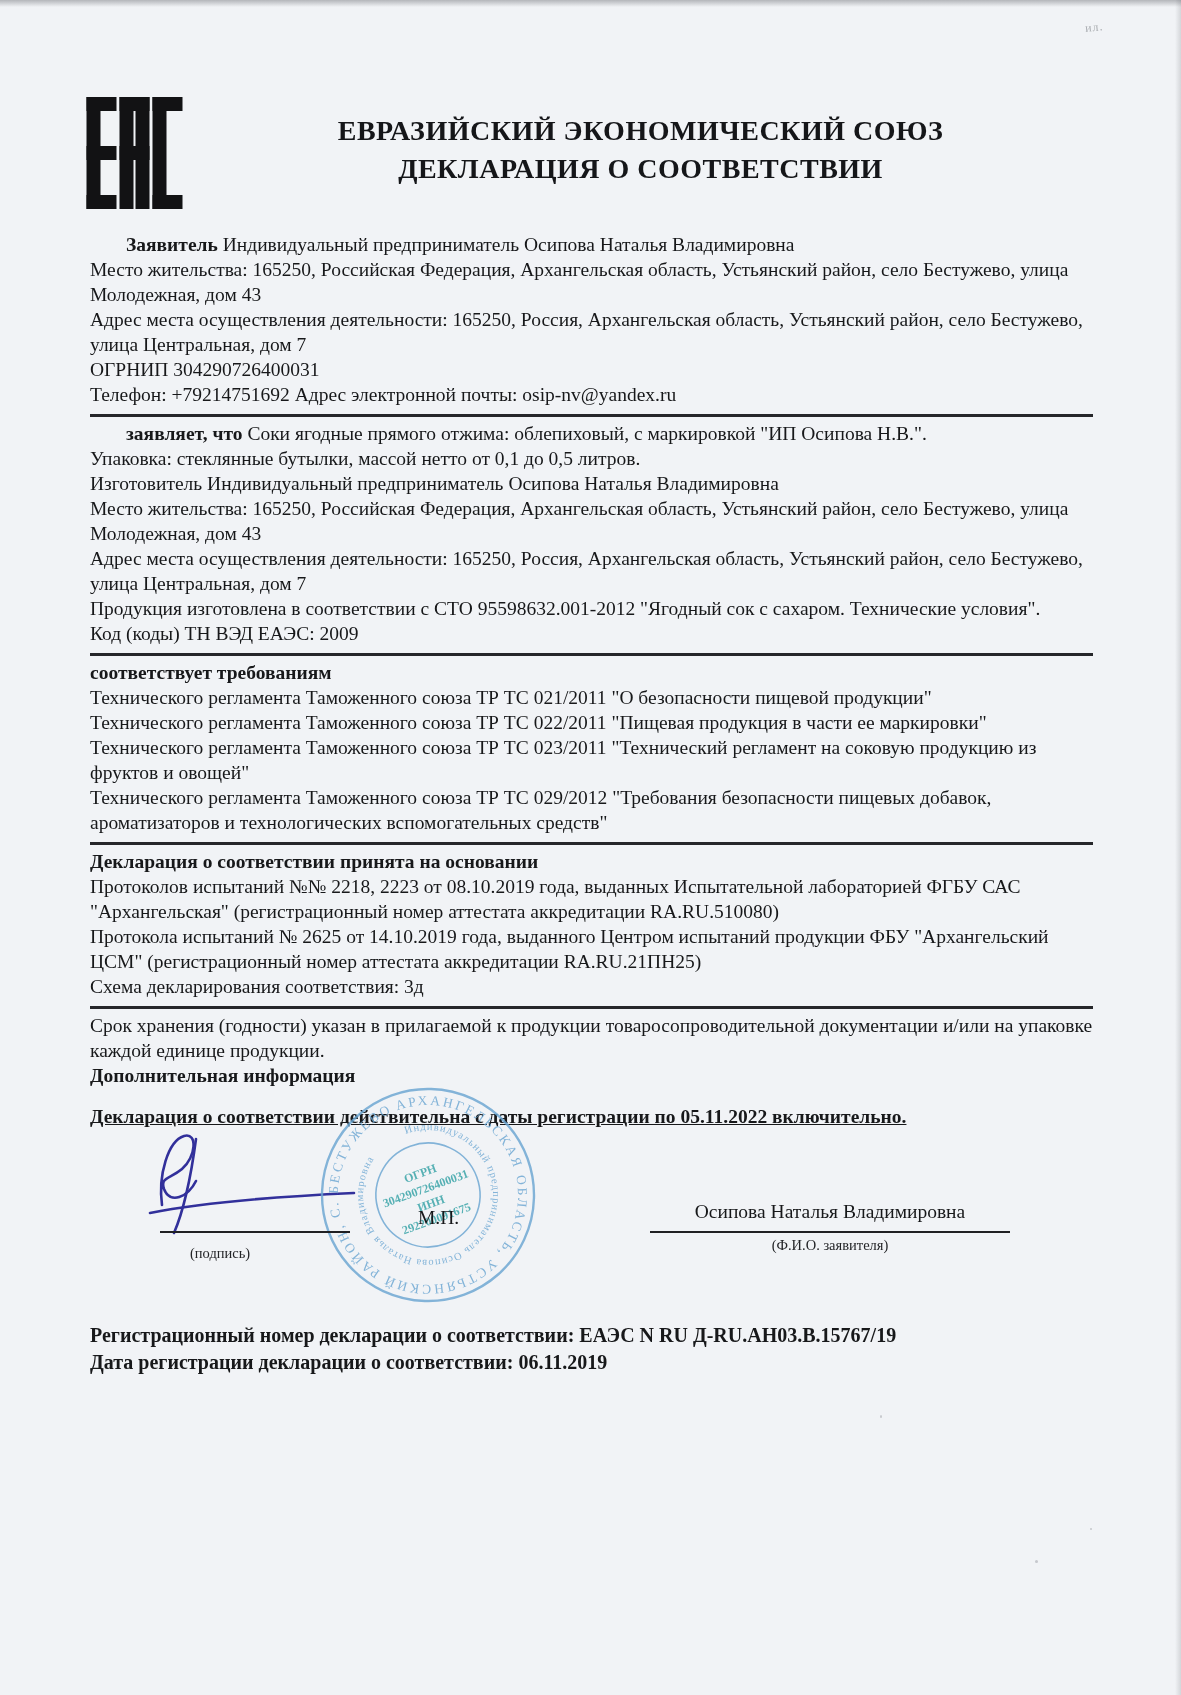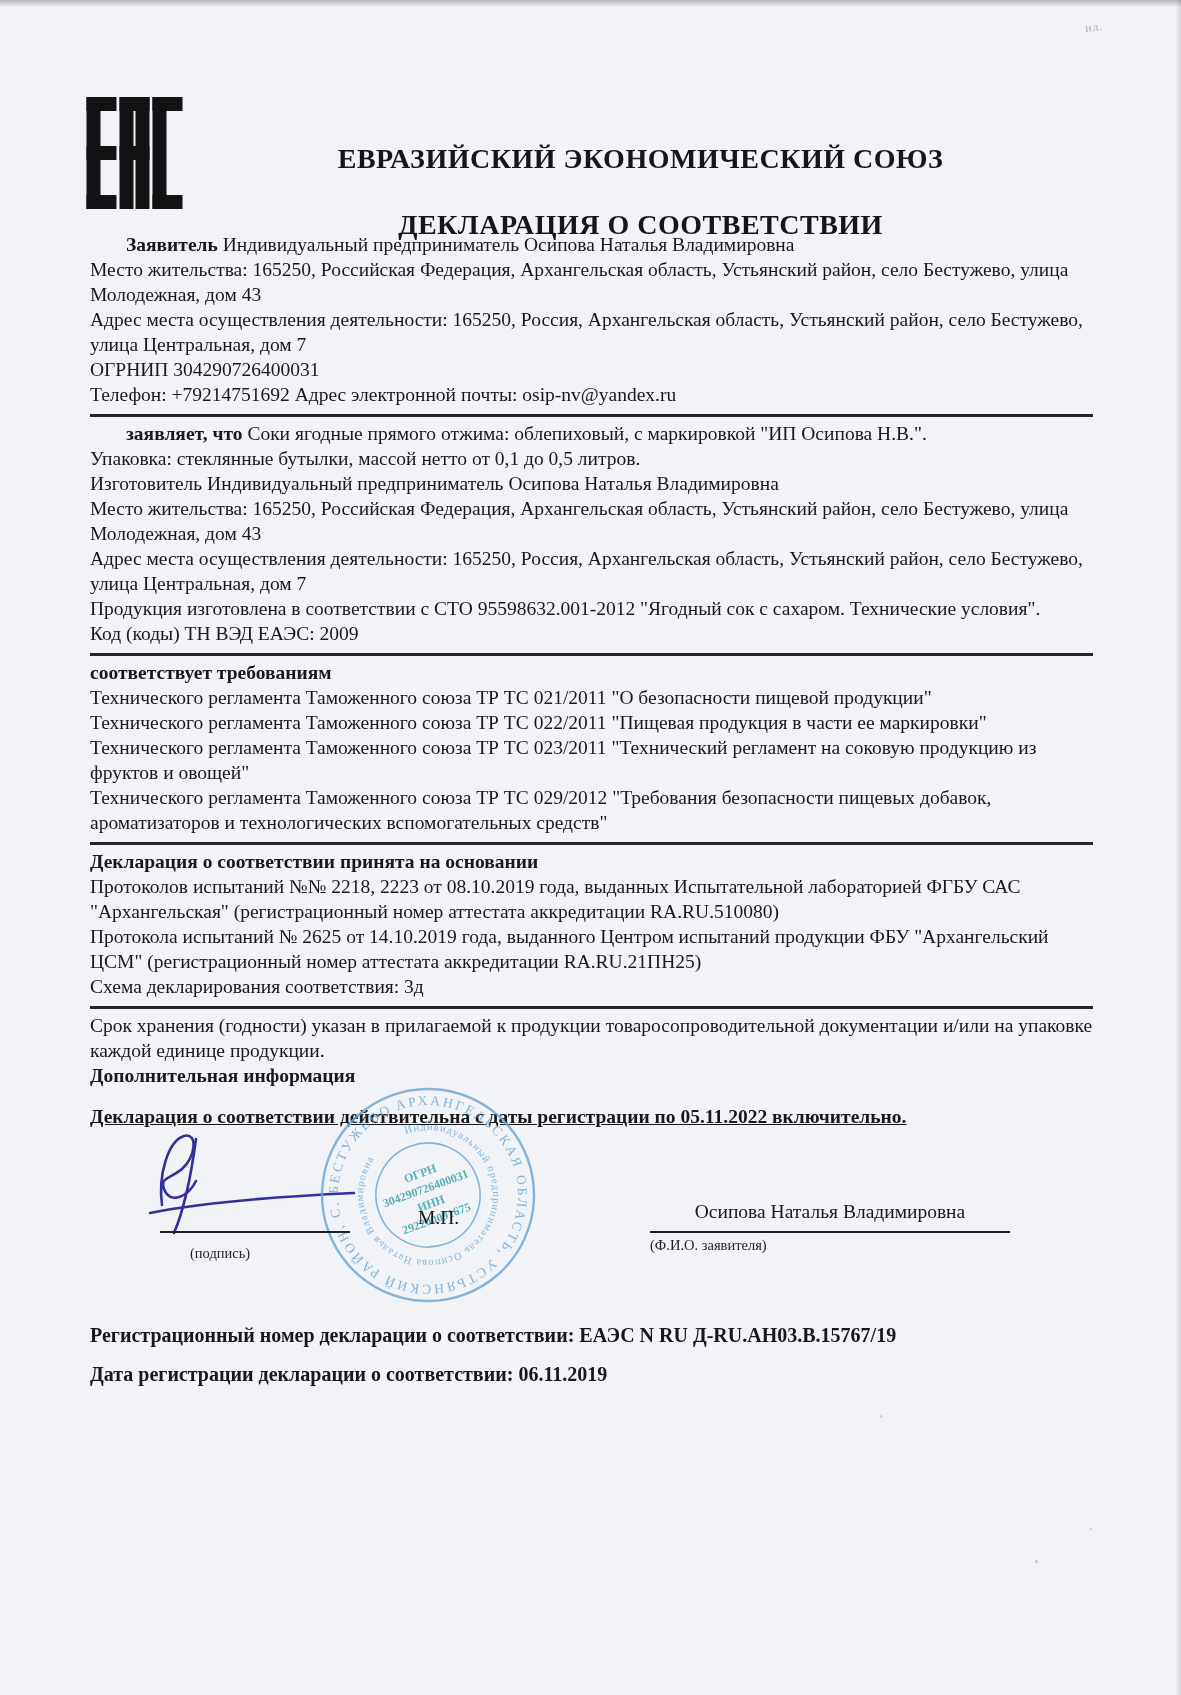--- a/index.html
+++ b/index.html
@@ -11,42 +11,42 @@
     color:#17181a;
   }
   .doc::before{content:"";position:absolute;top:0;left:0;right:0;height:7px;
     background:linear-gradient(180deg,rgba(80,82,88,.38),rgba(80,82,88,0));pointer-events:none;}
   .doc::after{content:"";position:absolute;top:0;bottom:0;right:0;width:6px;
     background:linear-gradient(270deg,rgba(80,82,88,.18),rgba(80,82,88,0));pointer-events:none;}
   .corner-mark{position:absolute;top:20px;left:1085px;color:#a9acb0;font-size:12px;
     transform:rotate(-6deg);letter-spacing:1px;}
   .eac-logo{position:absolute;left:86px;top:97px;width:97px;height:112px;}
   .titles{position:absolute;left:160px;right:60px;top:112px;text-align:center;}
-  .title{font-weight:bold;font-size:28px;letter-spacing:.5px;line-height:38px;color:#151619;margin-top:28px;}
+  .title{font-weight:bold;font-size:28px;letter-spacing:.5px;line-height:38px;color:#151619;}
   .content{position:absolute;left:90px;top:232px;width:1003px;}
   .p{margin:0;font-size:19.5px;line-height:25px;}
   .lead{font-weight:bold;margin-left:36px;}
   .rule{height:0;border:0;border-top:3px solid #26262a;margin:7px 0 4px;}
   .h{font-weight:bold;}
   .validity{margin-top:16px;font-weight:bold;text-decoration:underline;}
   .sign-row{position:relative;height:128px;margin-top:12px;}
   .sig-line{position:absolute;border-bottom:2px solid #202023;}
   .line-left{left:70px;top:90px;width:190px;}
   .line-right{left:560px;top:90px;width:360px;}
   .cap{position:absolute;font-size:14.5px;color:#232427;}
   .cap-sign{left:100px;top:104px;}
-  .cap-fio{left:560px;top:96px;width:360px;text-align:left;}
+  .cap-fio{left:560px;top:96px;width:360px;text-align:center;}
   .mp{position:absolute;left:328px;top:66px;font-size:19.5px;}
   .fio{position:absolute;left:560px;top:60px;width:360px;text-align:center;font-size:19.5px;}
   .autograph{position:absolute;left:38px;top:-16px;width:240px;height:120px;pointer-events:none;}
   .stamp{position:absolute;left:222px;top:-62px;width:232px;height:232px;
     transform:rotate(-20deg);opacity:.82;pointer-events:none;}
   .reg-block{margin-top:54px;}
   .reg-line{margin:0;font-size:20px;font-weight:bold;line-height:25px;}
-  .reg-date{margin-top:14px;}
+  .reg-date{margin-top:2px;}
   .speckle{position:absolute;border-radius:50%;background:#9b9ea3;opacity:.5;}
 </style>
 </head>
 <body>
 
 <div class="doc">
 
   <div class="corner-mark">ил.</div>
 
   <svg class="eac-logo" viewBox="0 0 96 112" aria-hidden="true">

